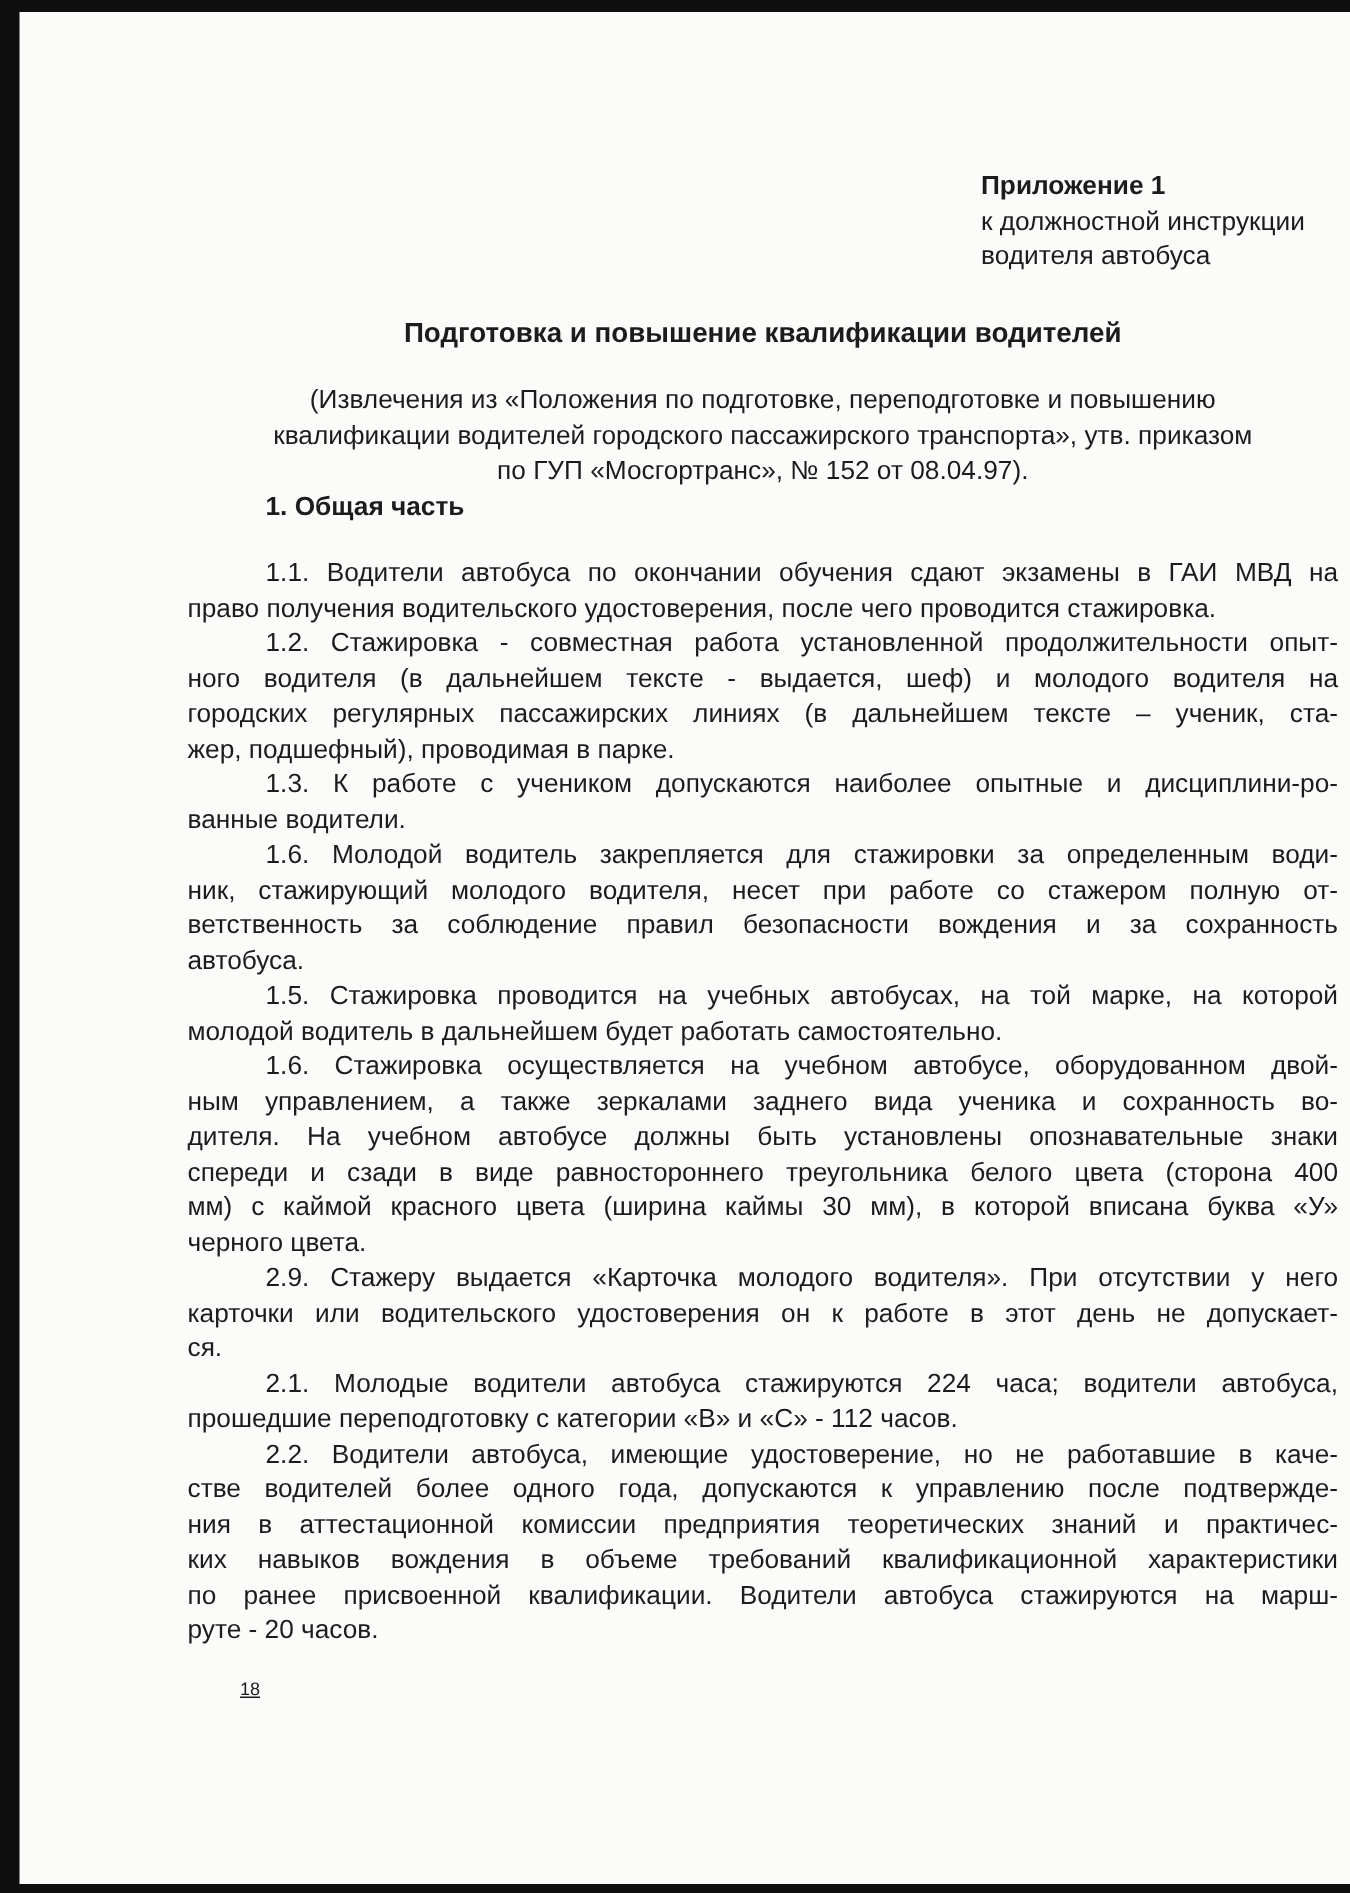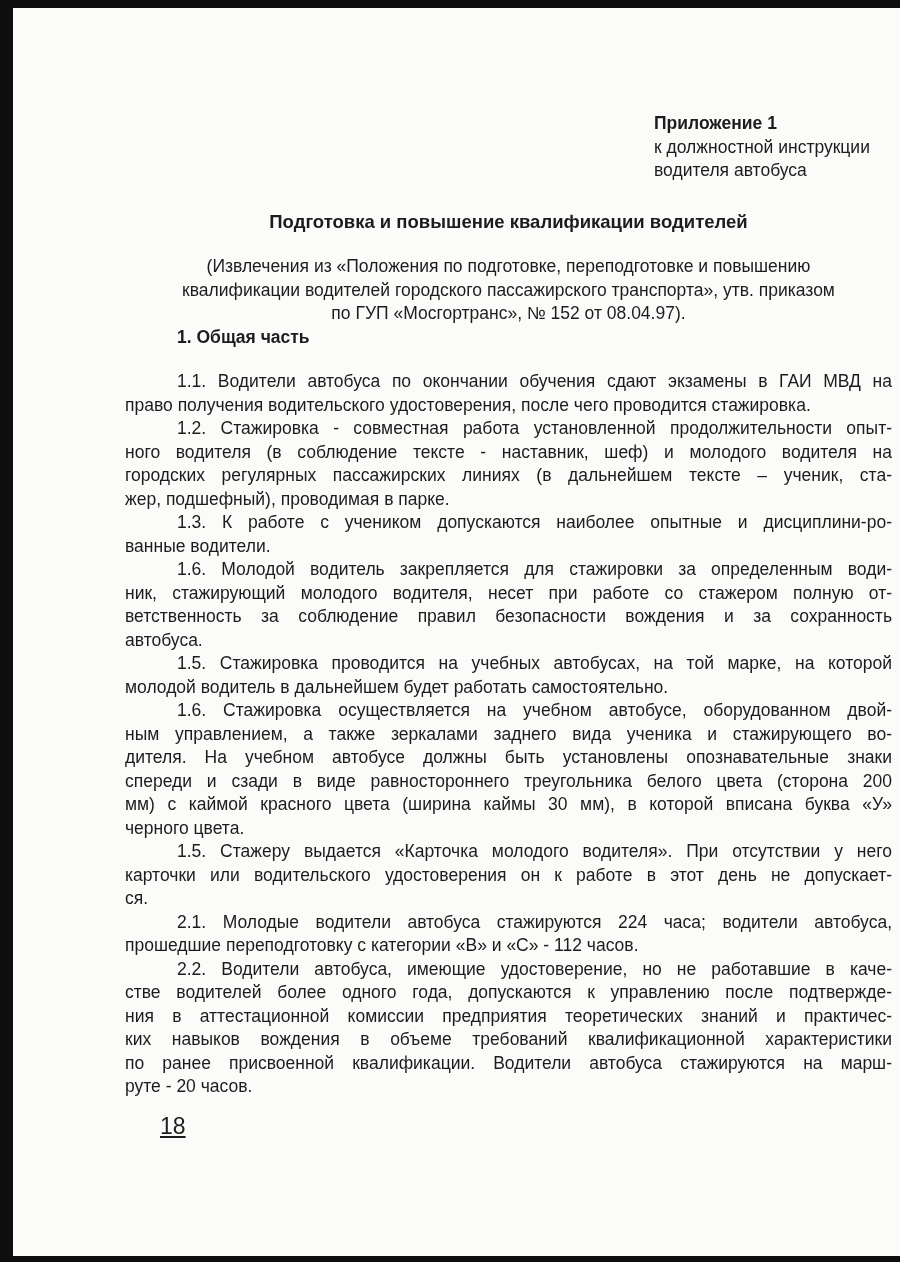--- a/index.html
+++ b/index.html
@@ -47,21 +47,21 @@
   .section-1 .sec-heading + .para { margin-top: 21px; }
   .section-2 .sec-heading { margin-top: 12px; }
 
   .para .line { text-align: justify; }
   .para .line.j { text-align-last: justify; }
   .para .line.first { padding-left: 52px; }
 
   .pagenum {
     margin-top: 16px;
     margin-left: 35px;
-    font-size: 23px;
+    font-size: 12px;
     text-decoration: underline;
   }
 </style>
 </head>
 <body>
 
 <div>
   <div class="edge edge-top"></div>
   <div class="edge edge-left"></div>
   <div class="edge edge-bottom"></div>
@@ -84,48 +84,48 @@
 
     <div id="sections">
         <div class="section section-1">
           <div class="sec-heading">1. Общая часть</div>
           <div class="para">
             <div class="line first j">1.1. Водители автобуса по окончании обучения сдают экзамены в ГАИ МВД на</div>
             <div class="line">право получения водительского удостоверения, после чего проводится стажировка.</div>
           </div>
           <div class="para">
             <div class="line first j">1.2. Стажировка - совместная работа установленной продолжительности опыт-</div>
-            <div class="line j">ного водителя (в соблюдение тексте - наставник, шеф) и молодого водителя на</div>
+            <div class="line j">ного водителя (в дальнейшем тексте - выдается, шеф) и молодого водителя на</div>
             <div class="line j">городских регулярных пассажирских линиях (в дальнейшем тексте – ученик, ста-</div>
             <div class="line">жер, подшефный), проводимая в парке.</div>
           </div>
           <div class="para">
             <div class="line first j">1.3. К работе с учеником допускаются наиболее опытные и дисциплини-ро-</div>
             <div class="line">ванные водители.</div>
           </div>
           <div class="para">
             <div class="line first j">1.6. Молодой водитель закрепляется для стажировки за определенным води-</div>
             <div class="line j">ник, стажирующий молодого водителя, несет при работе со стажером полную от-</div>
             <div class="line j">ветственность за соблюдение правил безопасности вождения и за сохранность</div>
             <div class="line">автобуса.</div>
           </div>
           <div class="para">
             <div class="line first j">1.5. Стажировка проводится на учебных автобусах, на той марке, на которой</div>
             <div class="line">молодой водитель в дальнейшем будет работать самостоятельно.</div>
           </div>
           <div class="para">
             <div class="line first j">1.6. Стажировка осуществляется на учебном автобусе, оборудованном двой-</div>
-            <div class="line j">ным управлением, а также зеркалами заднего вида ученика и стажирующего во-</div>
+            <div class="line j">ным управлением, а также зеркалами заднего вида ученика и сохранность во-</div>
             <div class="line j">дителя. На учебном автобусе должны быть установлены опознавательные знаки</div>
-            <div class="line j">спереди и сзади в виде равностороннего треугольника белого цвета (сторона 200</div>
+            <div class="line j">спереди и сзади в виде равностороннего треугольника белого цвета (сторона 400</div>
             <div class="line j">мм) с каймой красного цвета (ширина каймы 30 мм), в которой вписана буква «У»</div>
             <div class="line">черного цвета.</div>
           </div>
           <div class="para">
-            <div class="line first j">1.5. Стажеру выдается «Карточка молодого водителя». При отсутствии у него</div>
+            <div class="line first j">2.9. Стажеру выдается «Карточка молодого водителя». При отсутствии у него</div>
             <div class="line j">карточки или водительского удостоверения он к работе в этот день не допускает-</div>
             <div class="line">ся.</div>
           </div>
         </div>
         <div class="section section-2">
           <div class="para">
             <div class="line first j">2.1. Молодые водители автобуса стажируются 224 часа; водители автобуса,</div>
             <div class="line">прошедшие переподготовку с категории «В» и «С» - 112 часов.</div>
           </div>
           <div class="para">

